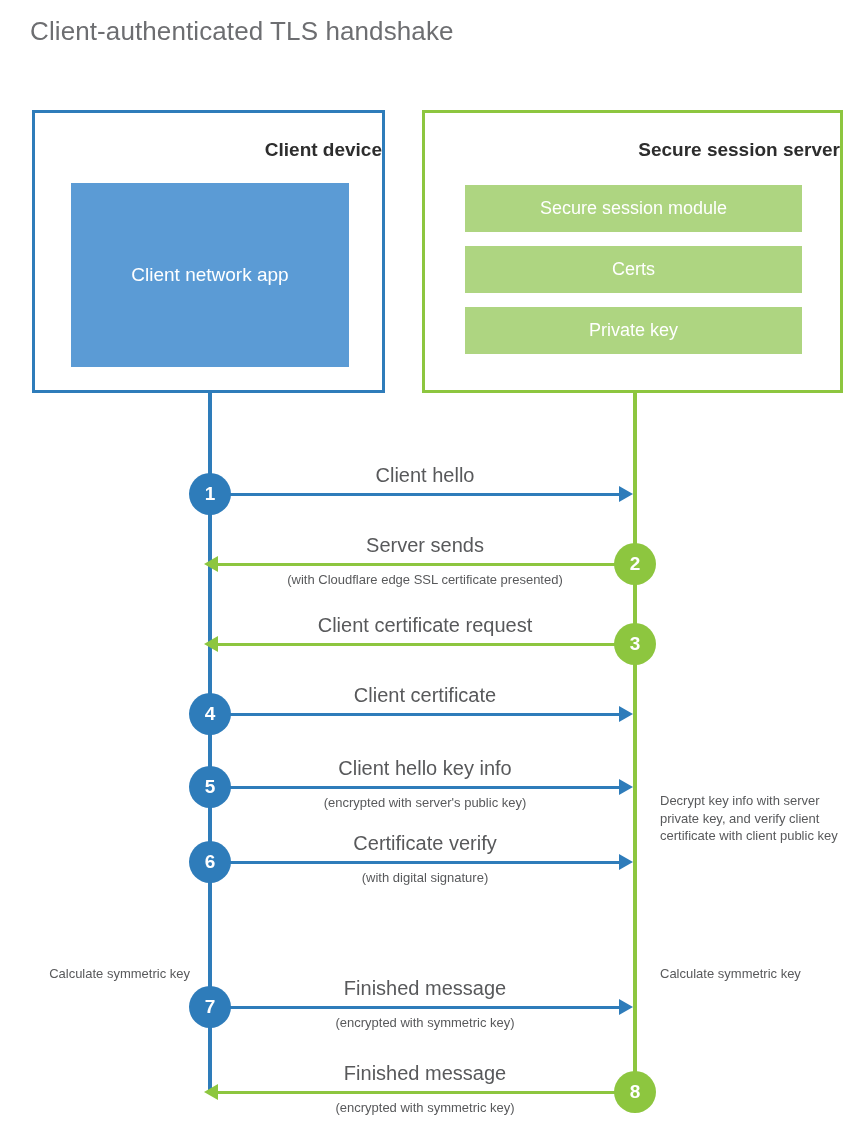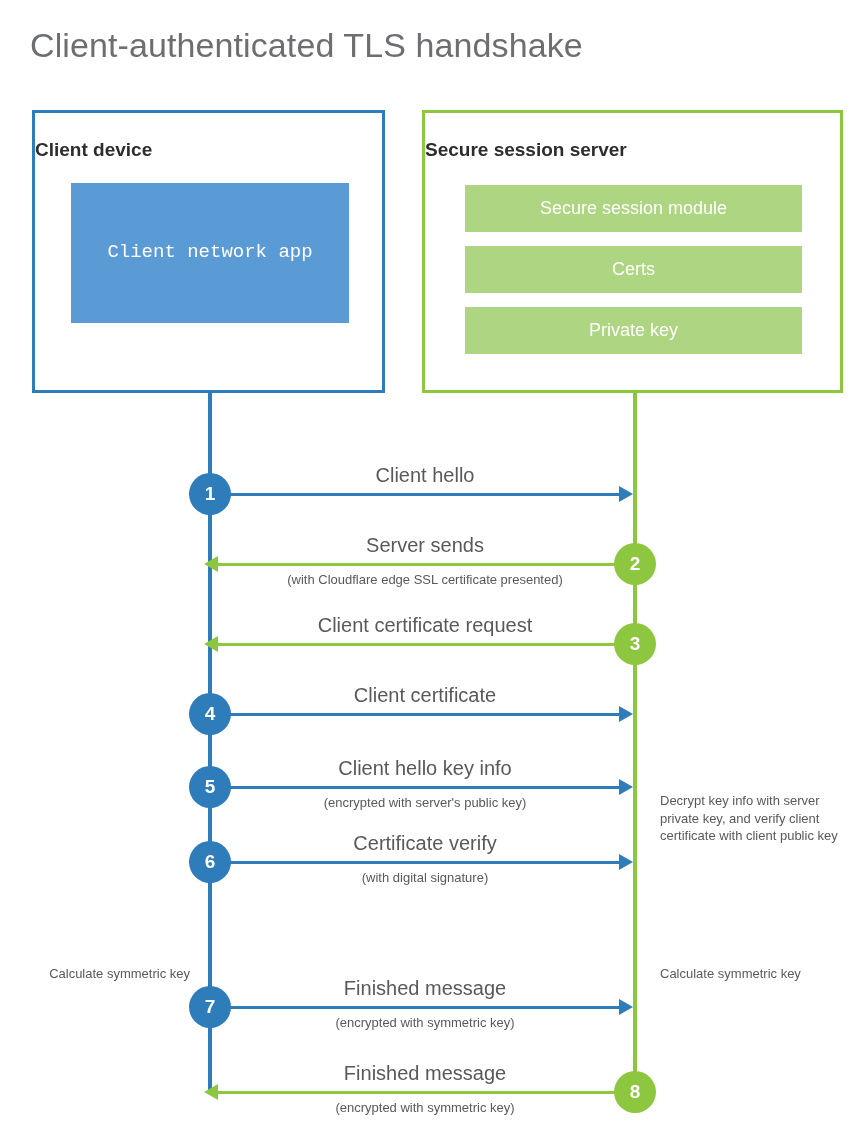--- a/index.html
+++ b/index.html
@@ -8,39 +8,39 @@
     background:#ffffff;
     font-family:"Liberation Sans", sans-serif;
     color:#58595b;
     overflow:hidden;
     position:relative;
   }
   #stage{position:relative;width:865px;height:1146px;}
 
   
   .title{
-    position:absolute;left:30px;top:26px;
-    font-size:34px;font-weight:400;color:#6d6e71;
+    position:absolute;left:30px;top:16px;
+    font-size:26px;font-weight:400;color:#6d6e71;
     letter-spacing:.1px;white-space:nowrap;
   }
 
   
   .party-box{position:absolute;background:#ffffff;box-sizing:border-box;}
   .party-box.client{left:32px;top:110px;width:353px;height:283px;border:3px solid #2e7cba;}
   .party-box.server{left:422px;top:110px;width:421px;height:283px;border:3px solid #8dc63f;}
   .party-title{
     position:absolute;left:0;right:0;top:26px;
-    text-align:left;font-size:19px;font-weight:bold;color:#2d2d2d;
+    text-align:right;font-size:19px;font-weight:bold;color:#2d2d2d;
   }
 
   .client-app{
-    position:absolute;left:36px;top:70px;width:278px;height:140px;
+    position:absolute;left:36px;top:70px;width:278px;height:184px;
     background:#5b9bd5;color:#ffffff;
     display:flex;align-items:center;justify-content:center;text-align:center;
-    font-size:19px;line-height:1.35;font-weight:400;font-family:Liberation Mono, monospace;
+    font-size:19px;line-height:1.35;font-weight:400;
   }
   .server-bars{position:absolute;left:40px;top:72px;width:337px;}
   .server-bar{
     height:47px;background:#aed581;color:#ffffff;
     display:flex;align-items:center;justify-content:center;
     font-size:18px;margin-bottom:14px;
   }
   .server-bar:last-child{margin-bottom:0;}
 
   

